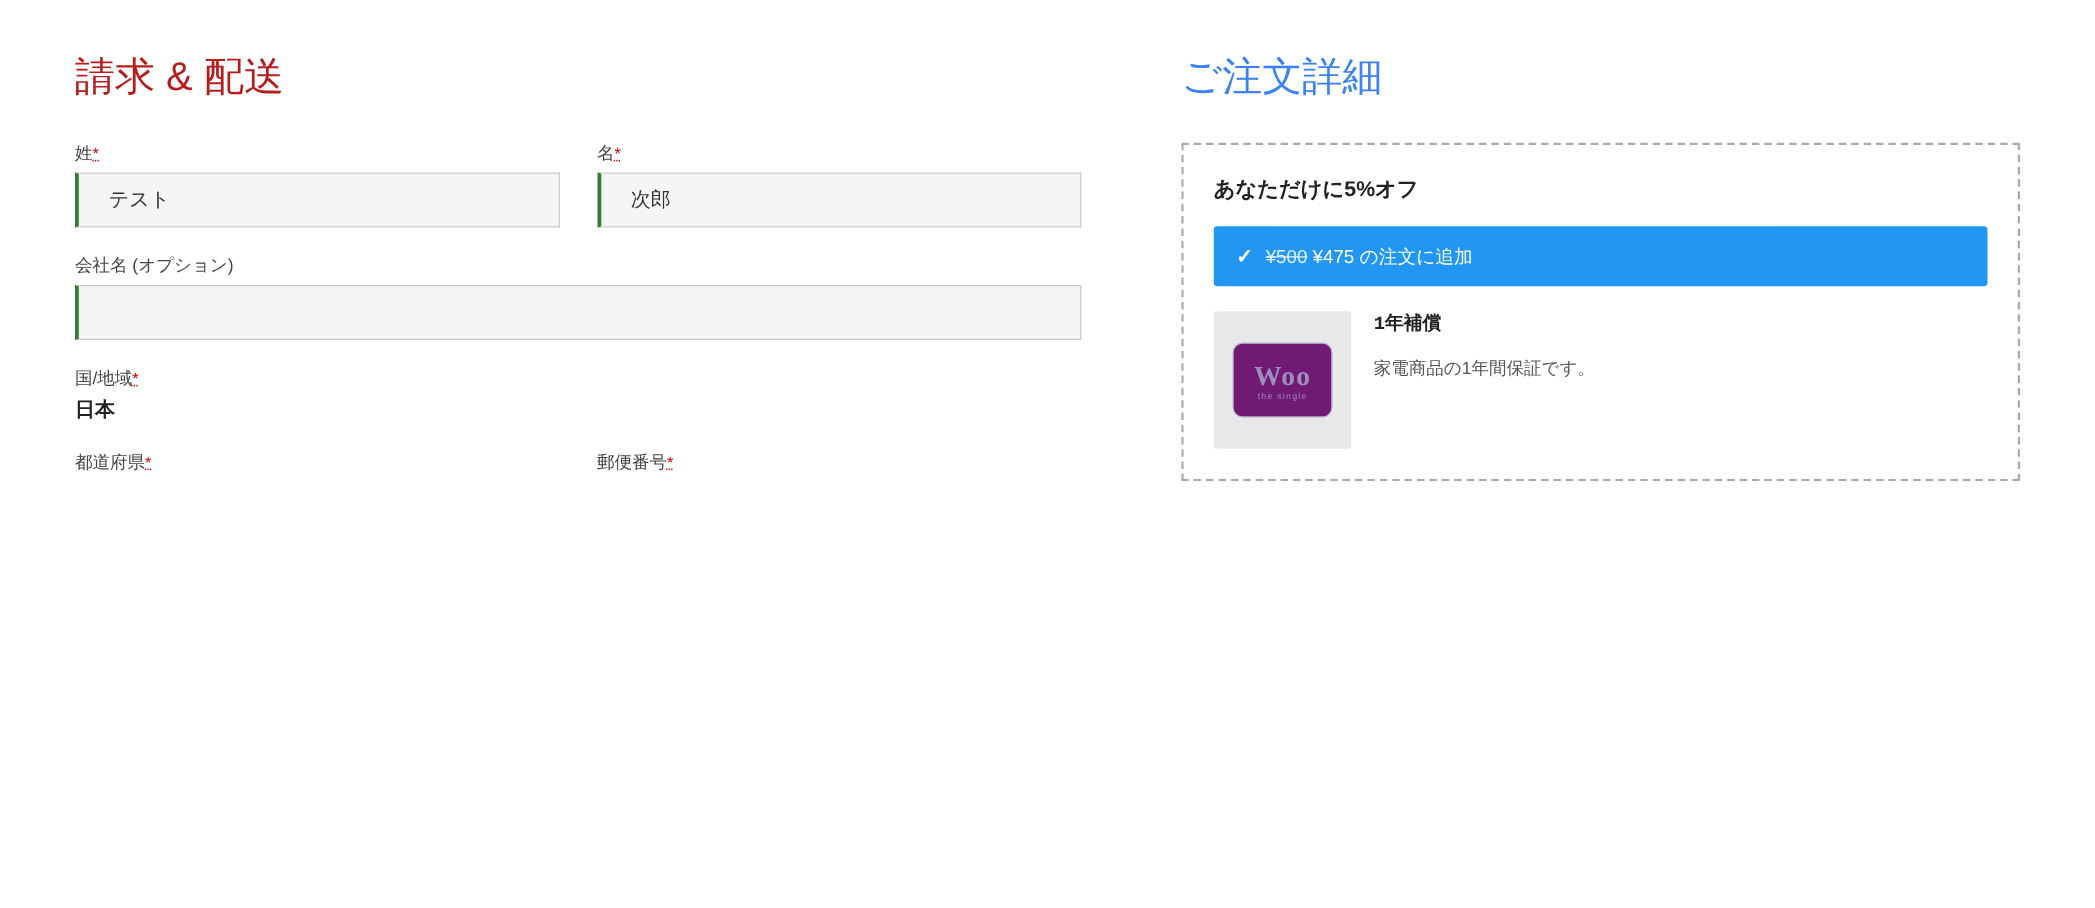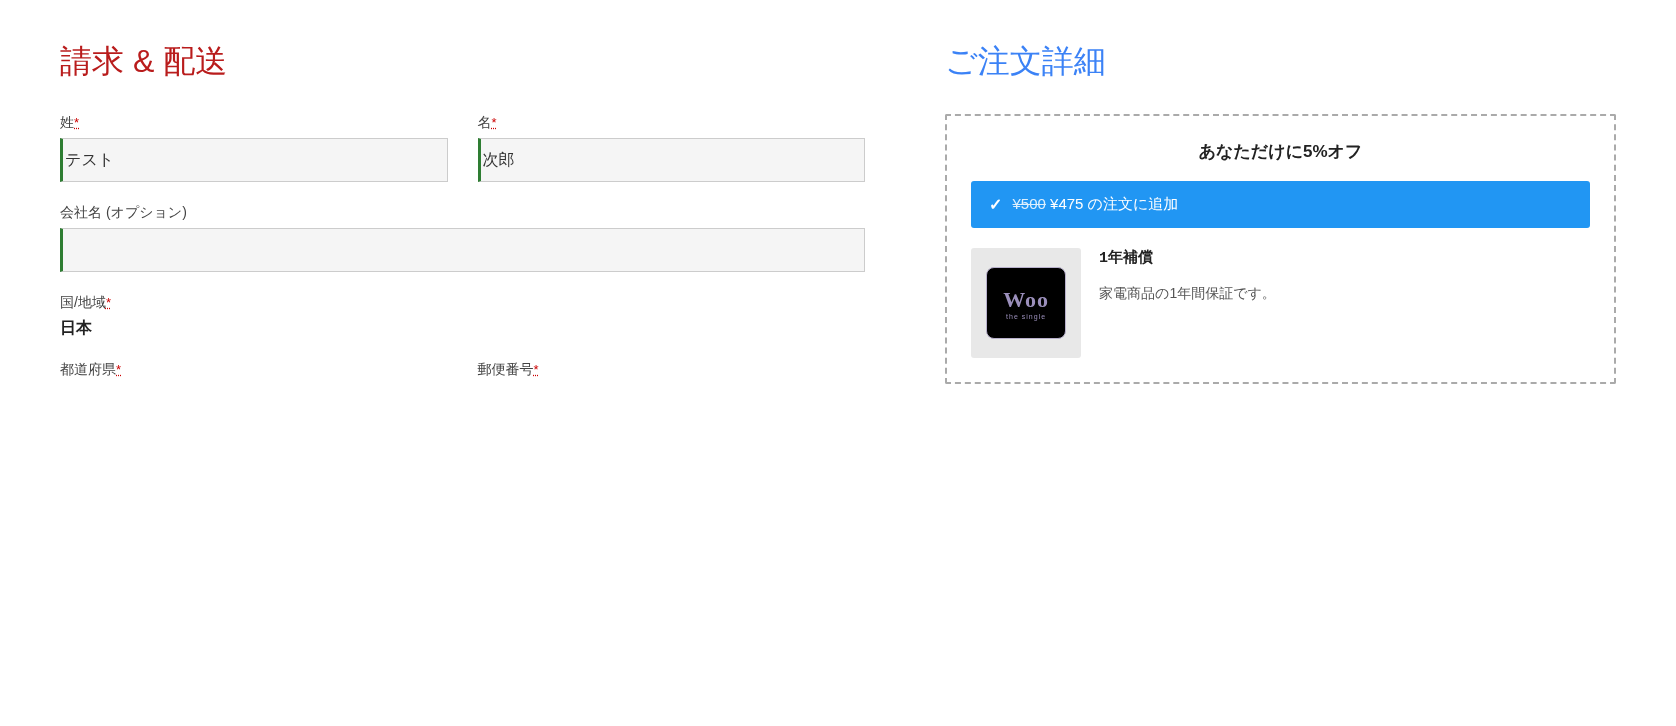--- a/index.html
+++ b/index.html
@@ -63,21 +63,21 @@
     .required-star {
       color: #cc0000;
       font-size: 13px;
       text-decoration: underline dotted #cc0000;
     }
 
     .form-input {
       border: 1px solid #ccc;
       border-left: 3px solid #2e7d32;
       background: #f5f5f5;
-      padding: 12px 2px;
+      padding: 12px 24px;
       font-size: 16px;
       color: #333;
       outline: none;
       width: 100%;
       font-family: inherit;
     }
 
     .country-label-row {
       margin-bottom: 22px;
     }
@@ -103,21 +103,20 @@
       margin-bottom: 30px;
     }
 
     .order-box {
       border: 2px dashed #aaa;
       padding: 24px;
       border-radius: 2px;
     }
 
     .discount-heading {
-      text-align: center;
       font-size: 17px;
       font-weight: 700;
       color: #222;
       margin-bottom: 18px;
     }
 
     .selected-option {
       background: #2196f3;
       color: #fff;
       padding: 14px 18px;
@@ -155,25 +154,25 @@
       height: 110px;
       background: #e8e8e8;
       border-radius: 3px;
       display: flex;
       align-items: center;
       justify-content: center;
       flex-shrink: 0;
     }
 
     .woo-logo-box {
-      background: #000000;
+      background: #701a75;
       border: 1.5px solid #b8b0cc;
       border-radius: 8px;
       width: 80px;
-      height: 72px;
+      height: 60px;
       display: flex;
       flex-direction: column;
       align-items: center;
       justify-content: center;
       position: relative;
     }
 
     .woo-text {
       font-size: 22px;
       font-weight: 700;

